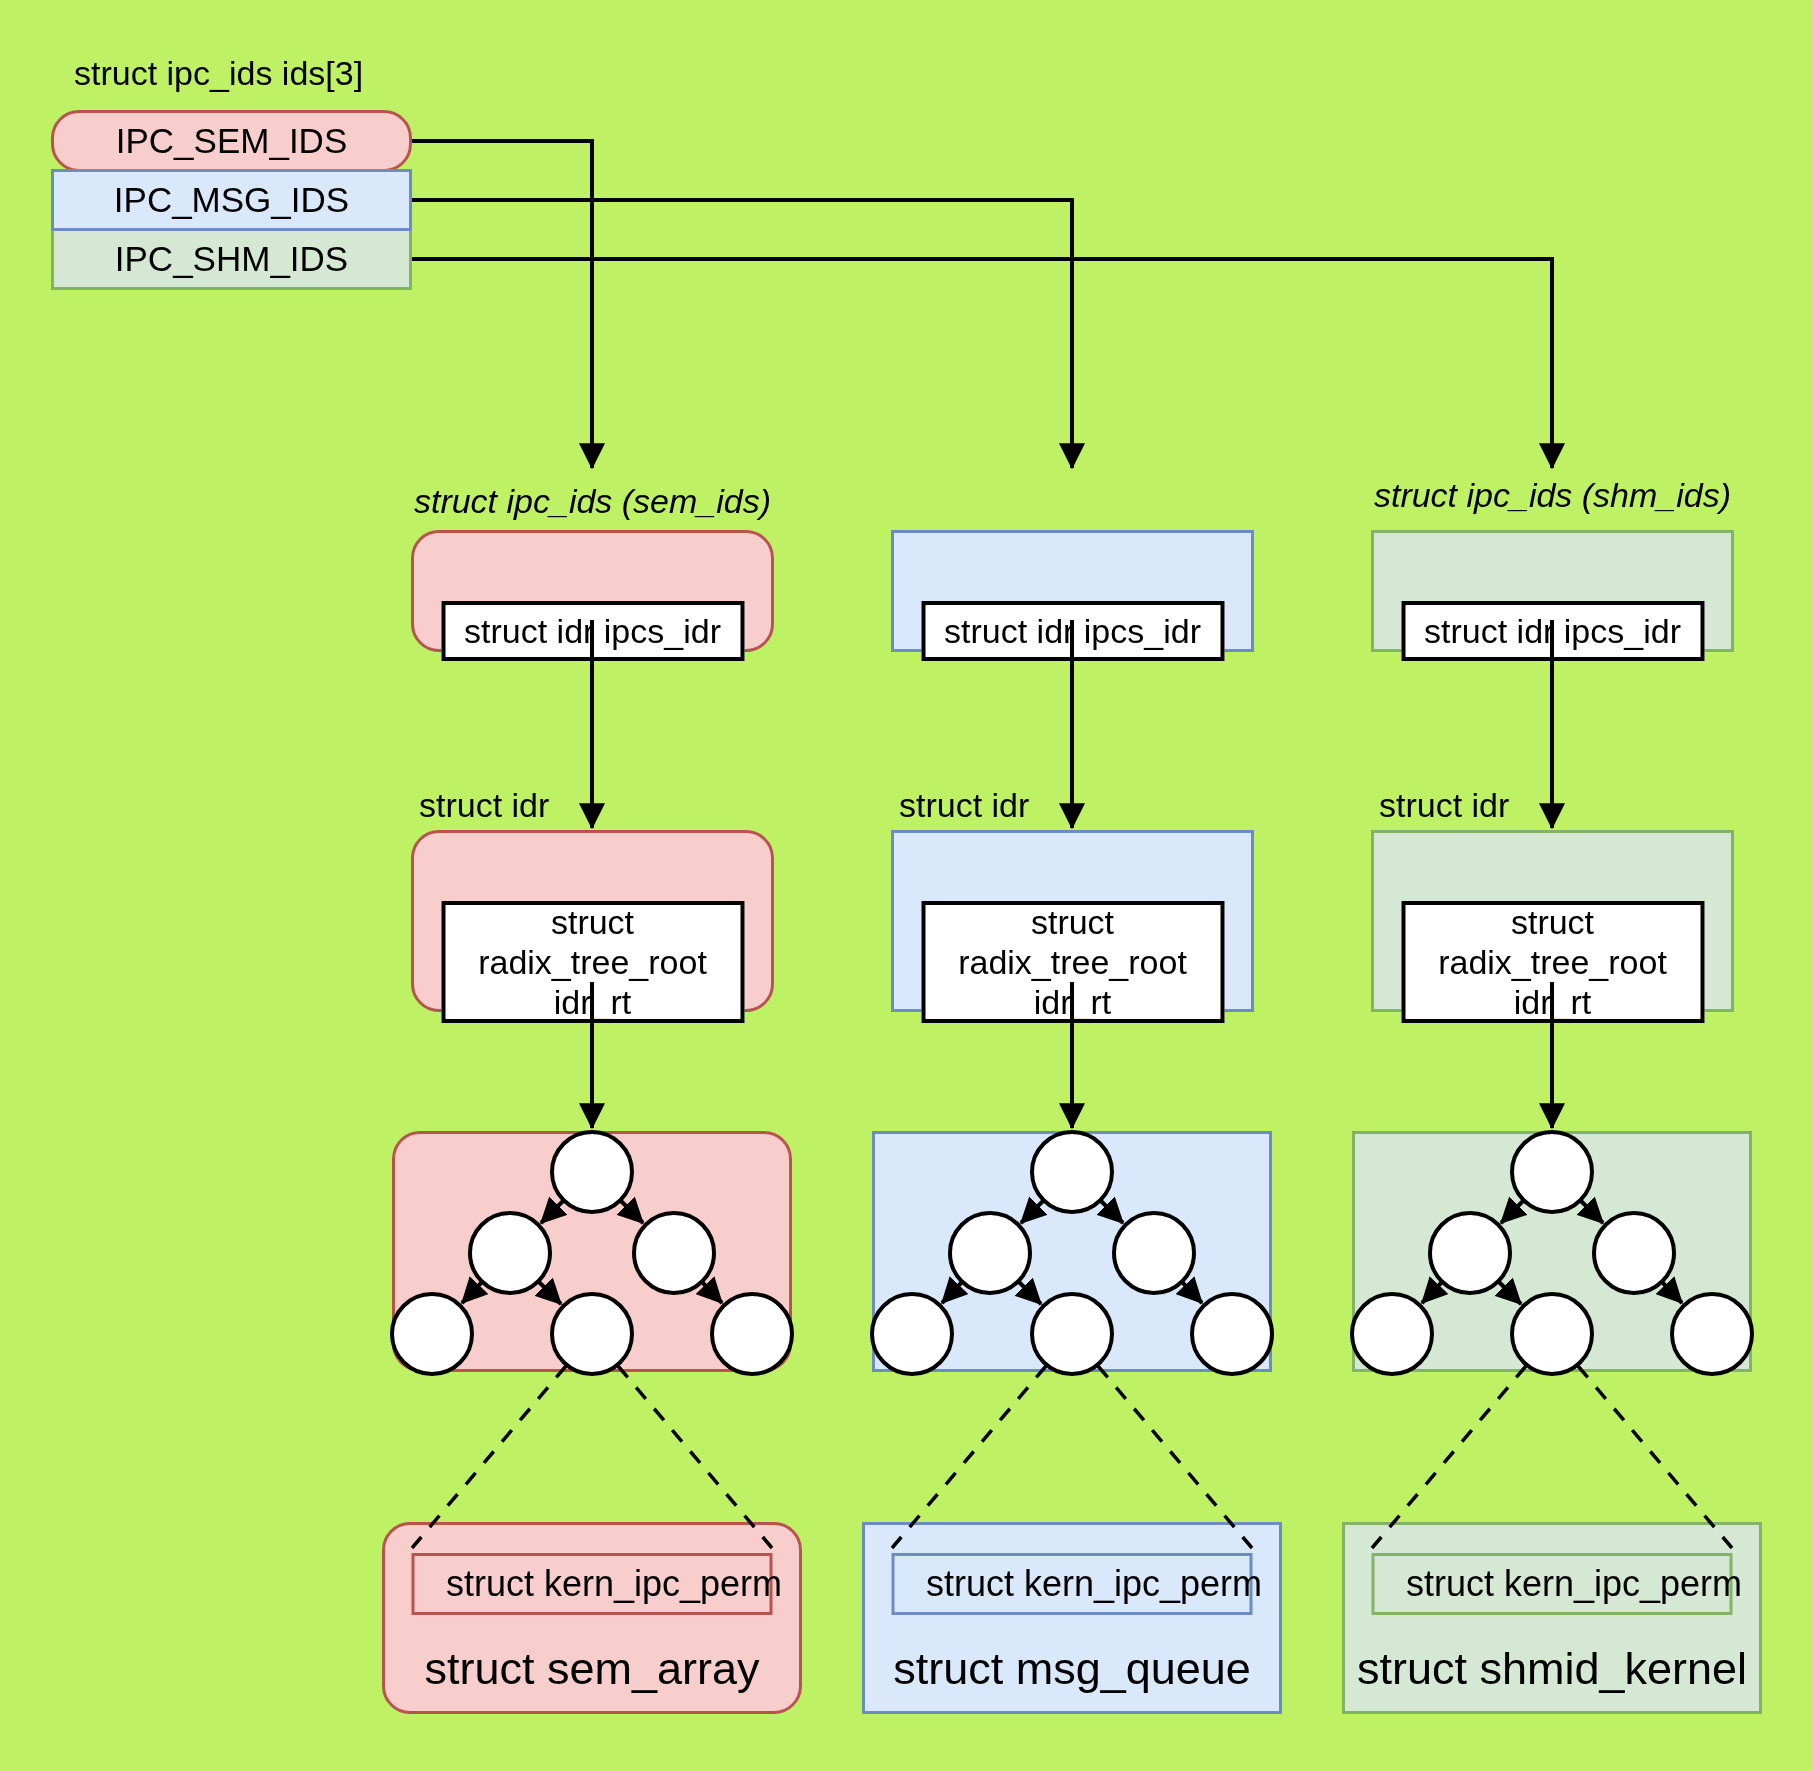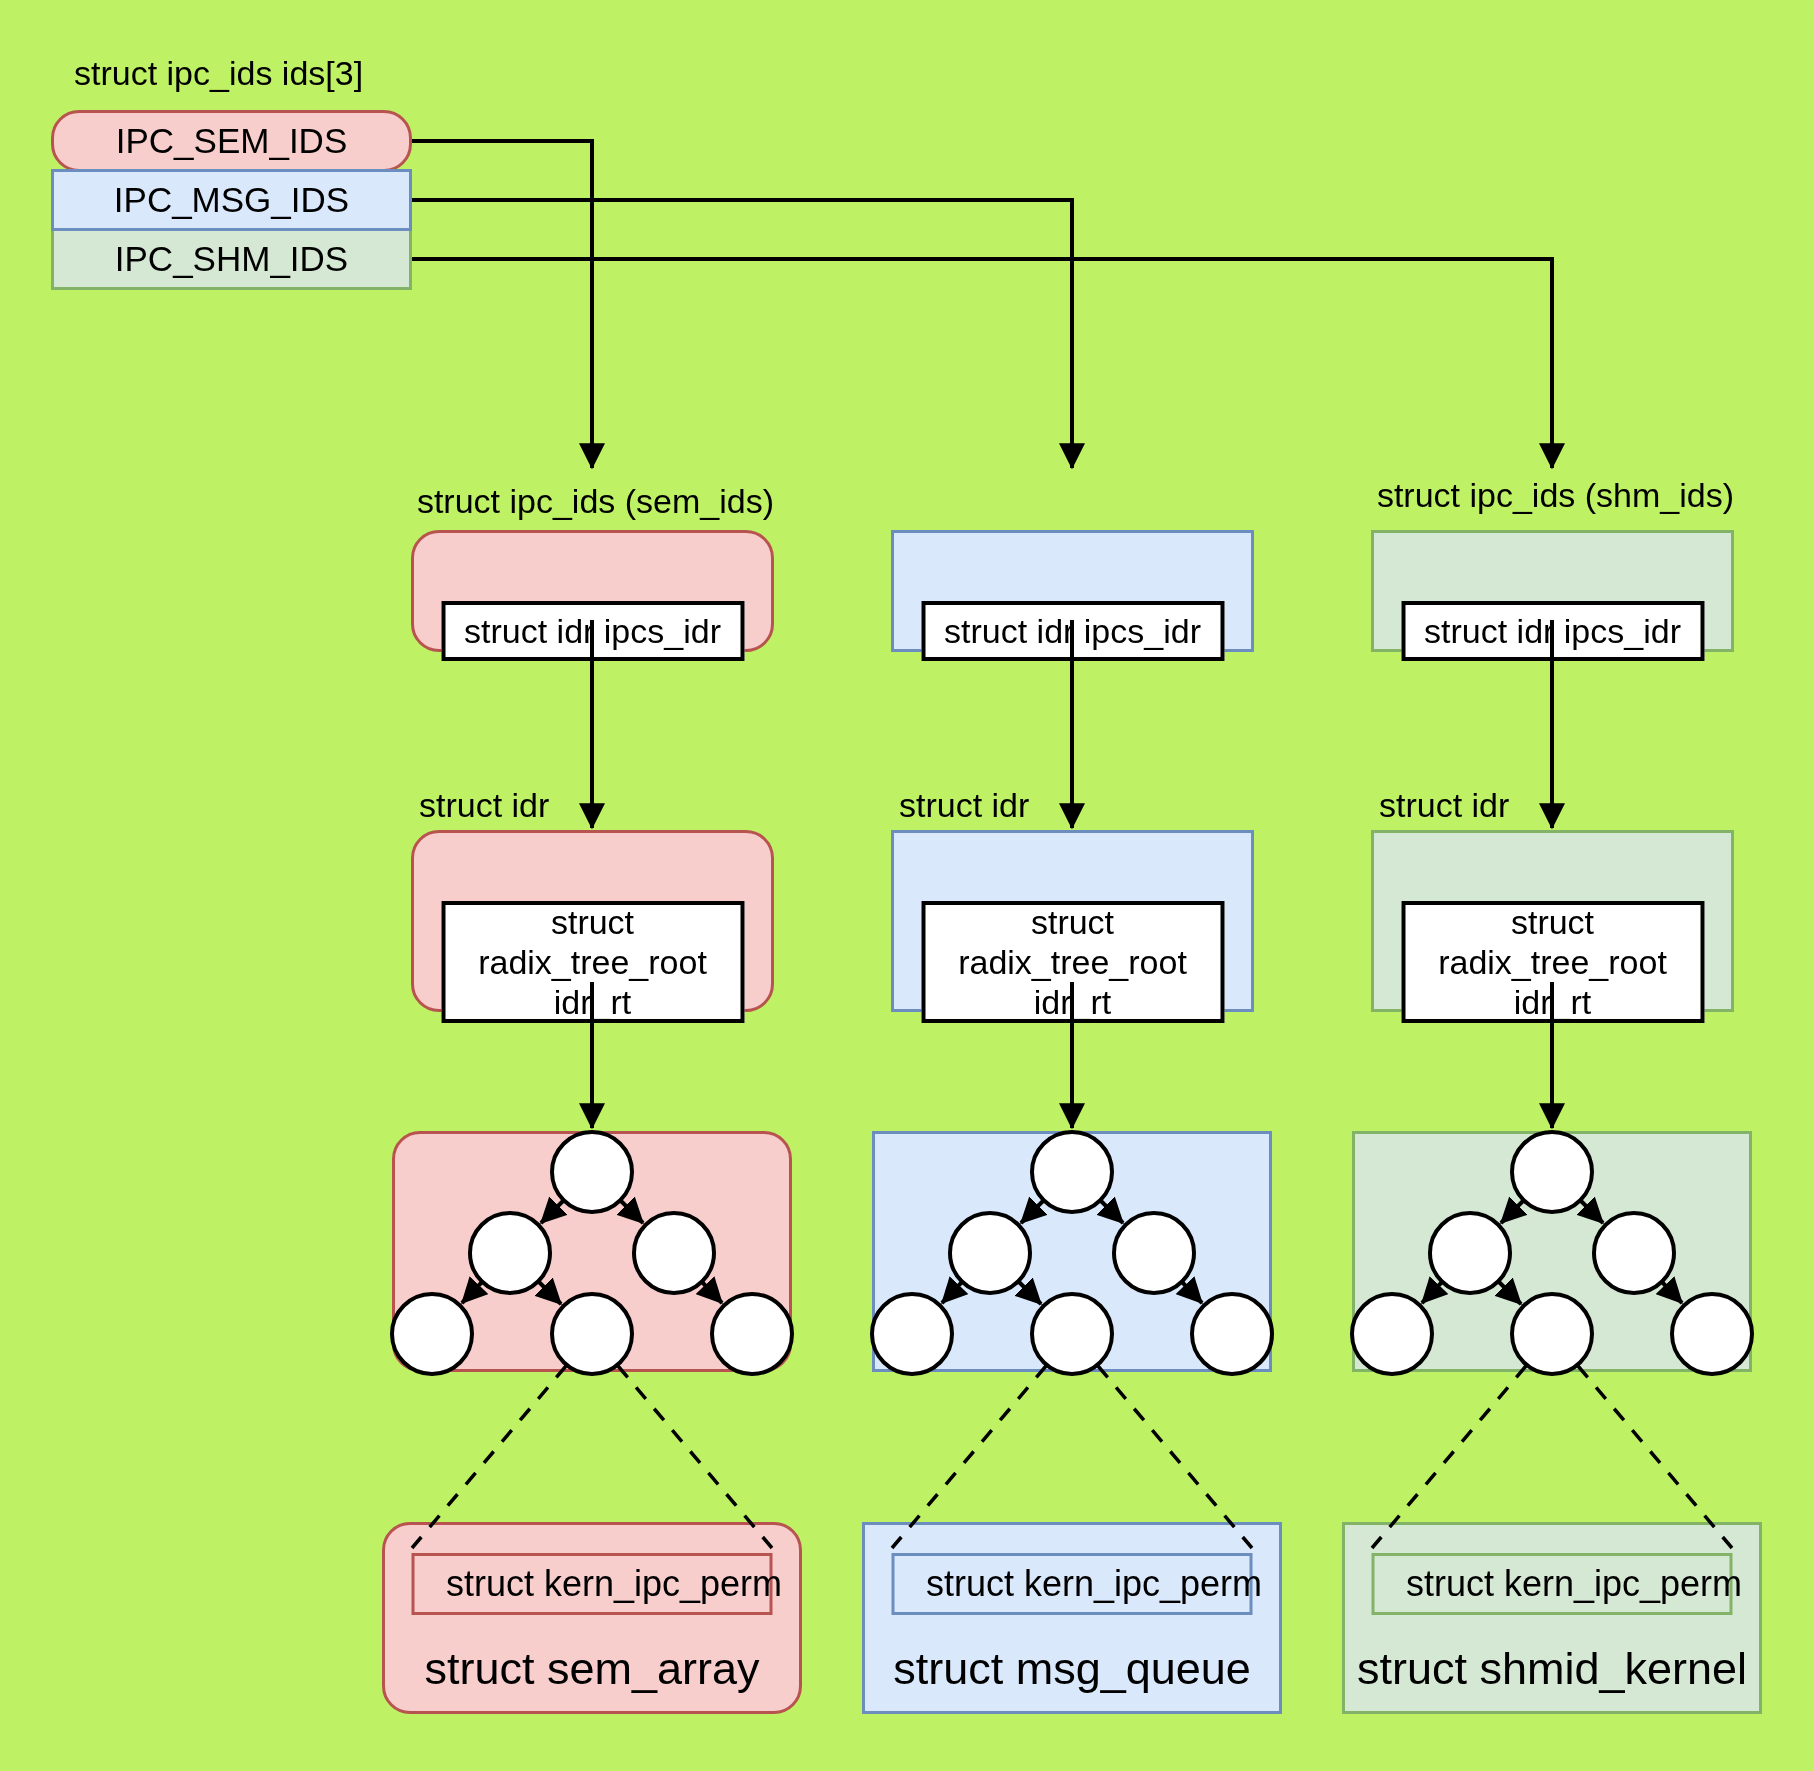--- a/index.html
+++ b/index.html
@@ -6,21 +6,21 @@
   body{font-family:"Liberation Sans", sans-serif;color:#000;}
   #canvas{position:relative;width:1813px;height:1771px;background:#bef264;overflow:hidden;}
 
   .lbl{position:absolute;font-size:34px;white-space:nowrap;}
 
   
   .ids-row{position:absolute;left:51px;width:361px;height:62px;border:3px solid;box-sizing:border-box;
            display:flex;align-items:center;justify-content:center;font-size:35px;}
 
   
-  .col-label{position:absolute;width:363px;text-align:right;font-size:34px;white-space:nowrap;}
+  .col-label{position:absolute;width:363px;text-align:center;font-size:34px;white-space:nowrap;font-style:italic;}
   .struct-box{position:absolute;width:363px;border:3px solid;box-sizing:border-box;}
   .inner-white{position:absolute;left:50%;transform:translateX(-50%);top:28px;width:303px;background:#ffffff;
                border:4px solid #000;box-sizing:border-box;display:flex;flex-direction:column;
                align-items:center;justify-content:center;font-size:34px;text-align:center;margin-top:40px;}
   .radix-line{line-height:40px;}
   .tree-box{position:absolute;width:400px;height:241px;border:3px solid;box-sizing:border-box;}
   .bottom-box{position:absolute;width:420px;height:192px;border:3px solid;box-sizing:border-box;}
   .perm-box{position:absolute;left:50%;transform:translateX(-50%);top:28px;width:361px;height:62px;
             border:3px solid;box-sizing:border-box;display:flex;align-items:center;justify-content:center;
             font-size:36px;white-space:nowrap;padding-left:44px;}

